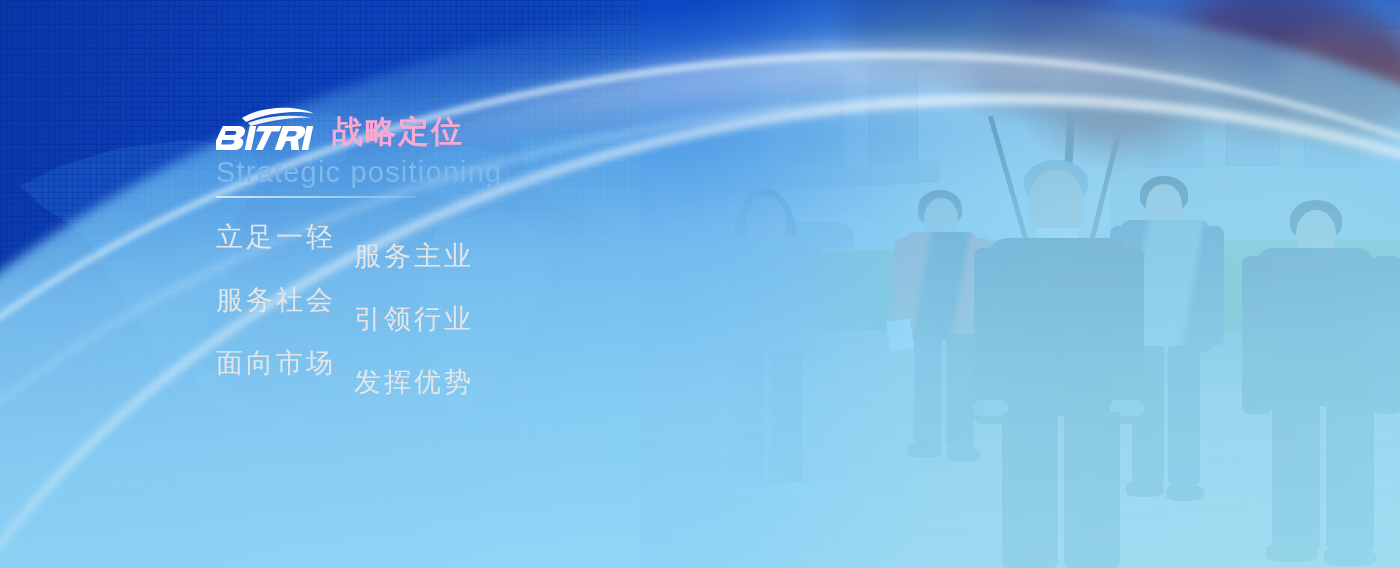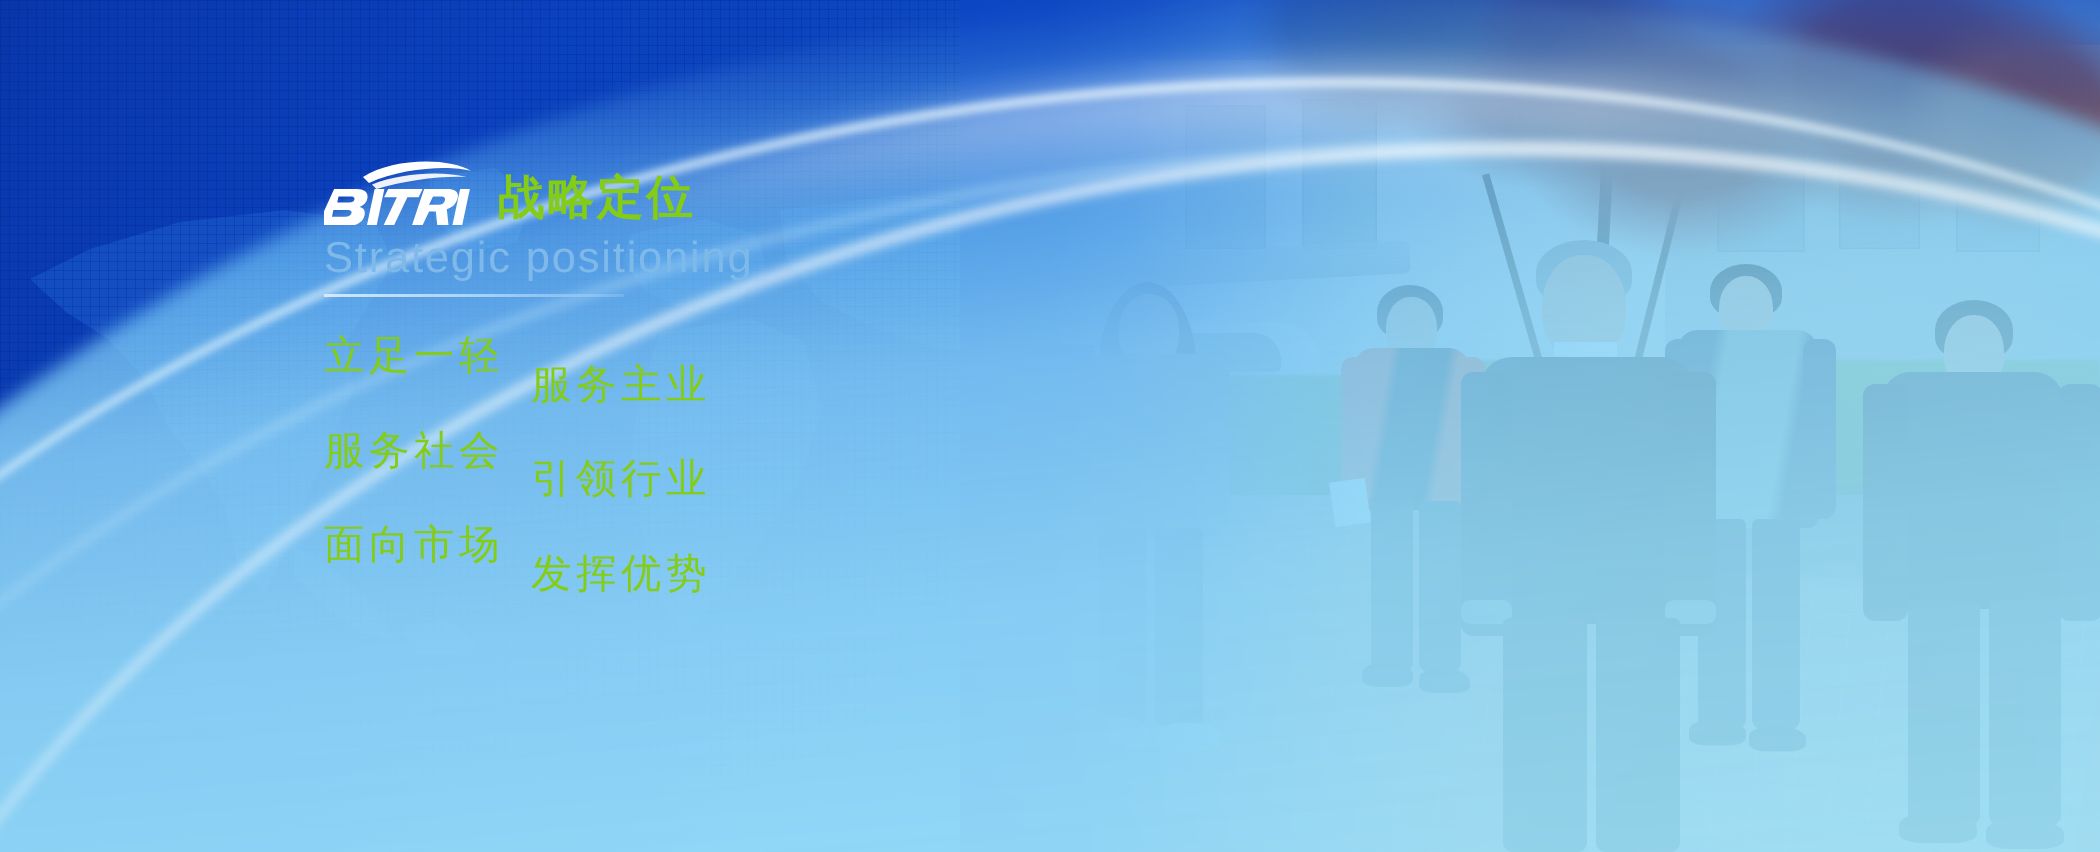--- a/index.html
+++ b/index.html
@@ -244,21 +244,21 @@
     display:flex; align-items:flex-end; gap:16px;
     height:46px;
   }
   .logo-mark {
     position:relative;
     width:100px; height:44px;
     flex:0 0 auto;
   }
   .logo-mark svg { display:block; width:100px; height:44px; }
   .title-cn {
-    color:#84cc16;
+    color:#f9a8d4;
     font-size:31px;
     font-weight:bold;
     letter-spacing:2px;
     line-height:34px;
     padding-bottom:1px;
     white-space:nowrap;
   }
   .subtitle {
     margin-top:5px;
     color:#7fb9ea;
@@ -270,21 +270,21 @@
   .divider {
     margin-top:7px;
     width:200px; height:2px;
     background:linear-gradient(90deg, rgba(215,235,255,0.95) 0%, rgba(190,225,255,0.75) 55%, rgba(170,215,255,0.25) 100%);
   }
   .slogans {
     margin-top:17px;
   }
   .slogan-line {
     display:flex;
-    color:#84cc16;
+    color:#e5e5e5;
     font-size:27px;
     line-height:44px;
     letter-spacing:3px;
     white-space:nowrap;
   }
   .slogan-line .sl-a { width:138px; flex:0 0 auto; }
   .slogan-line .sl-b { flex:0 0 auto;margin-top:19px; }
 </style>
 </head>
 <body>

